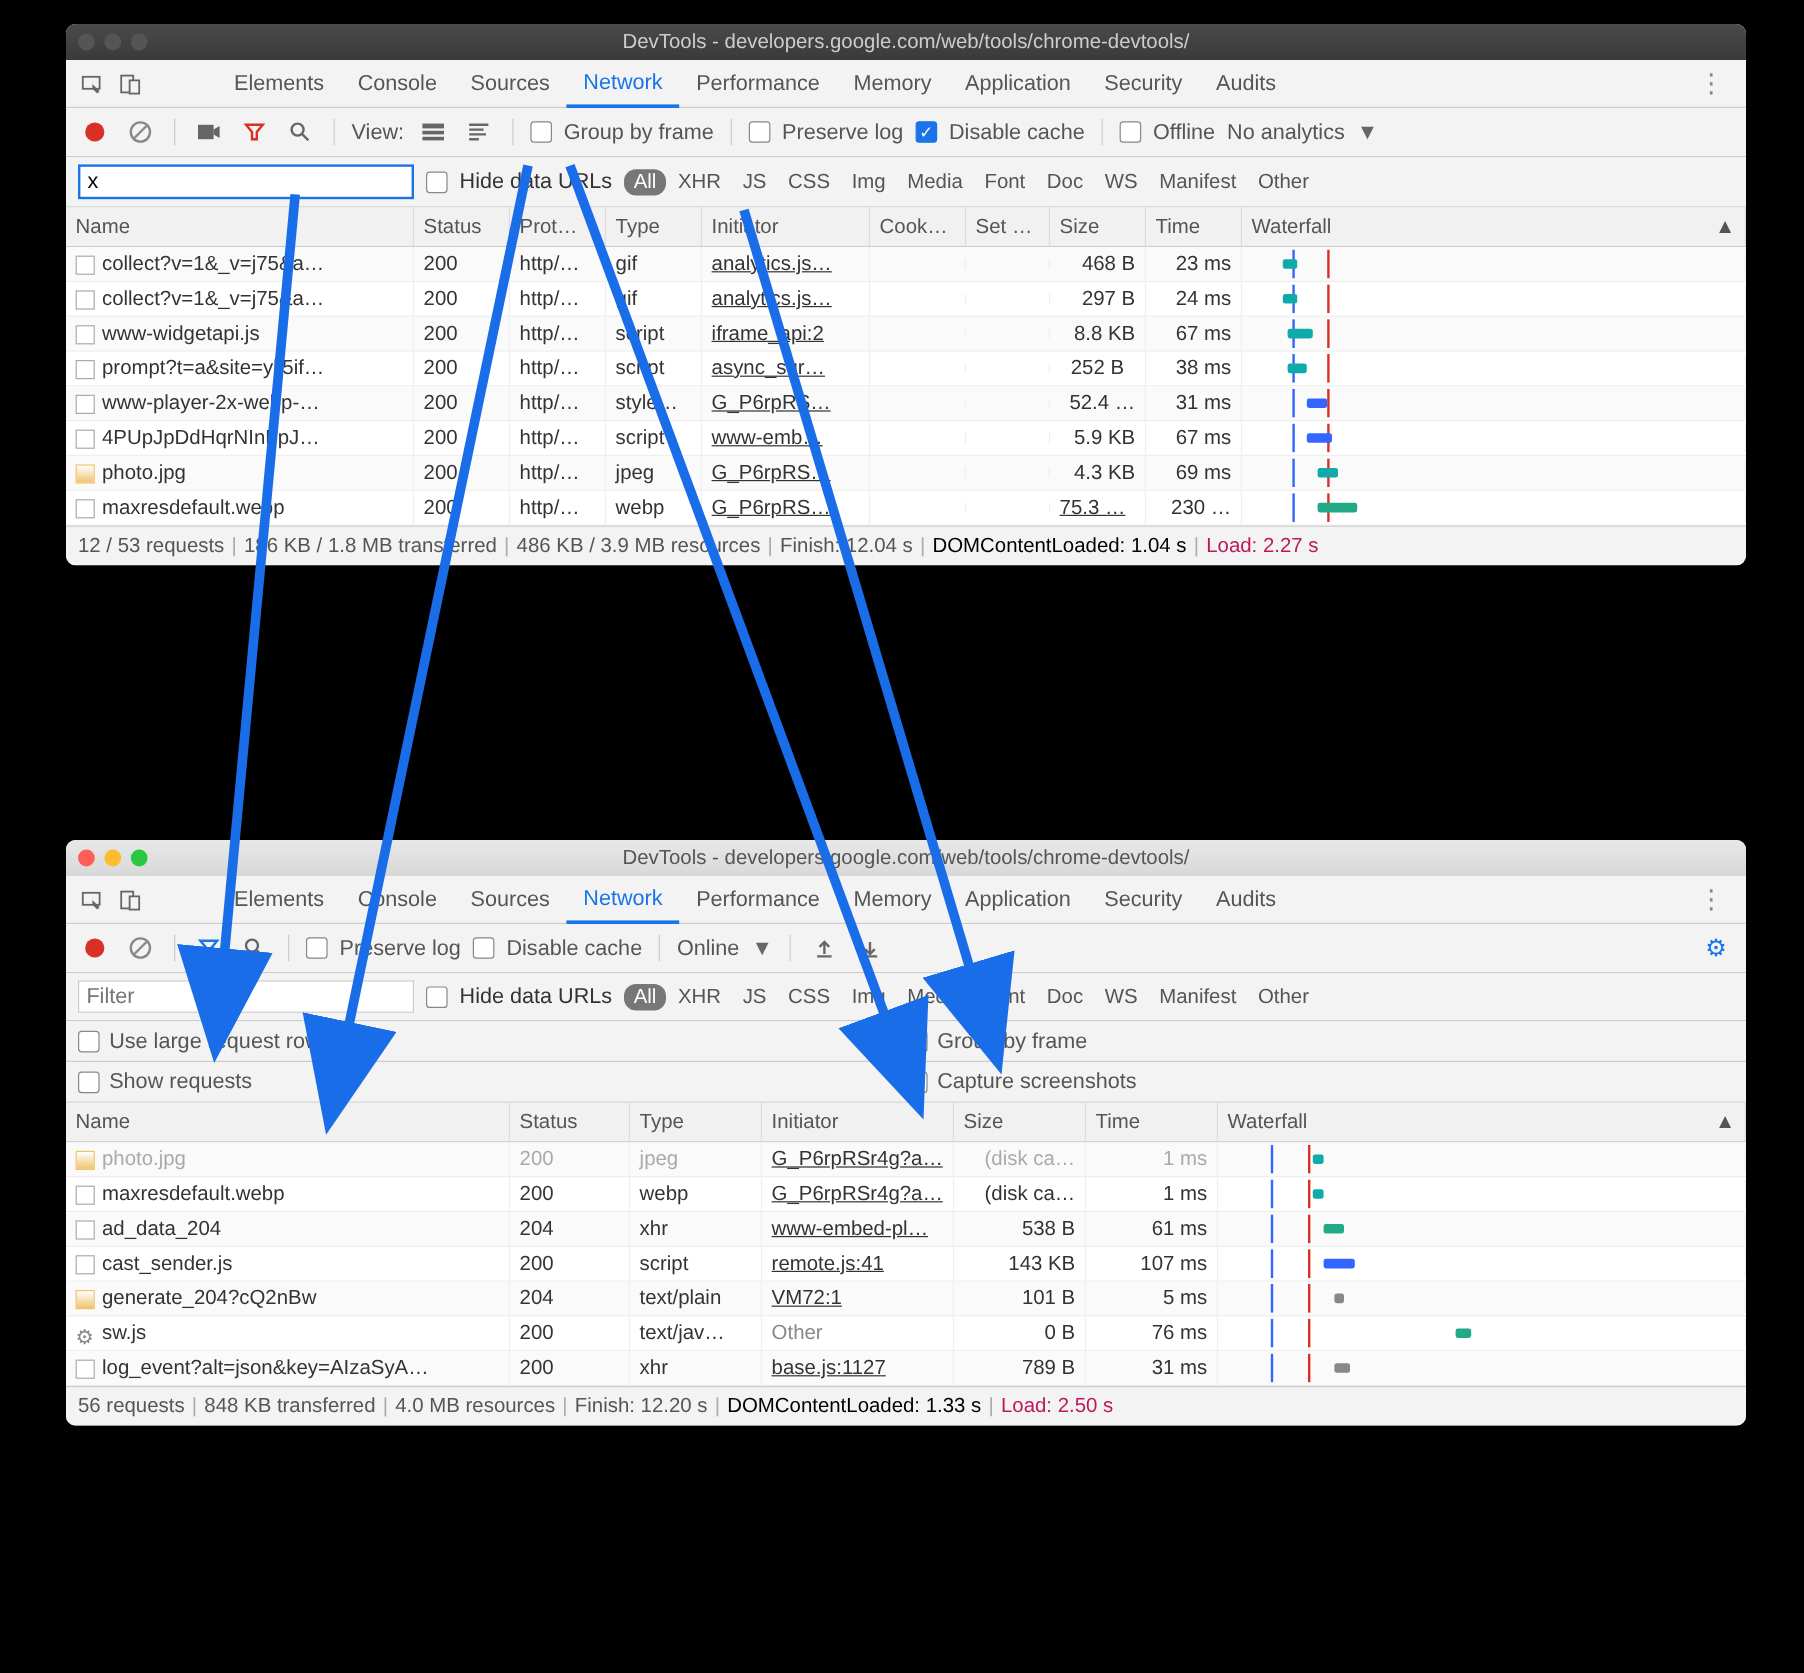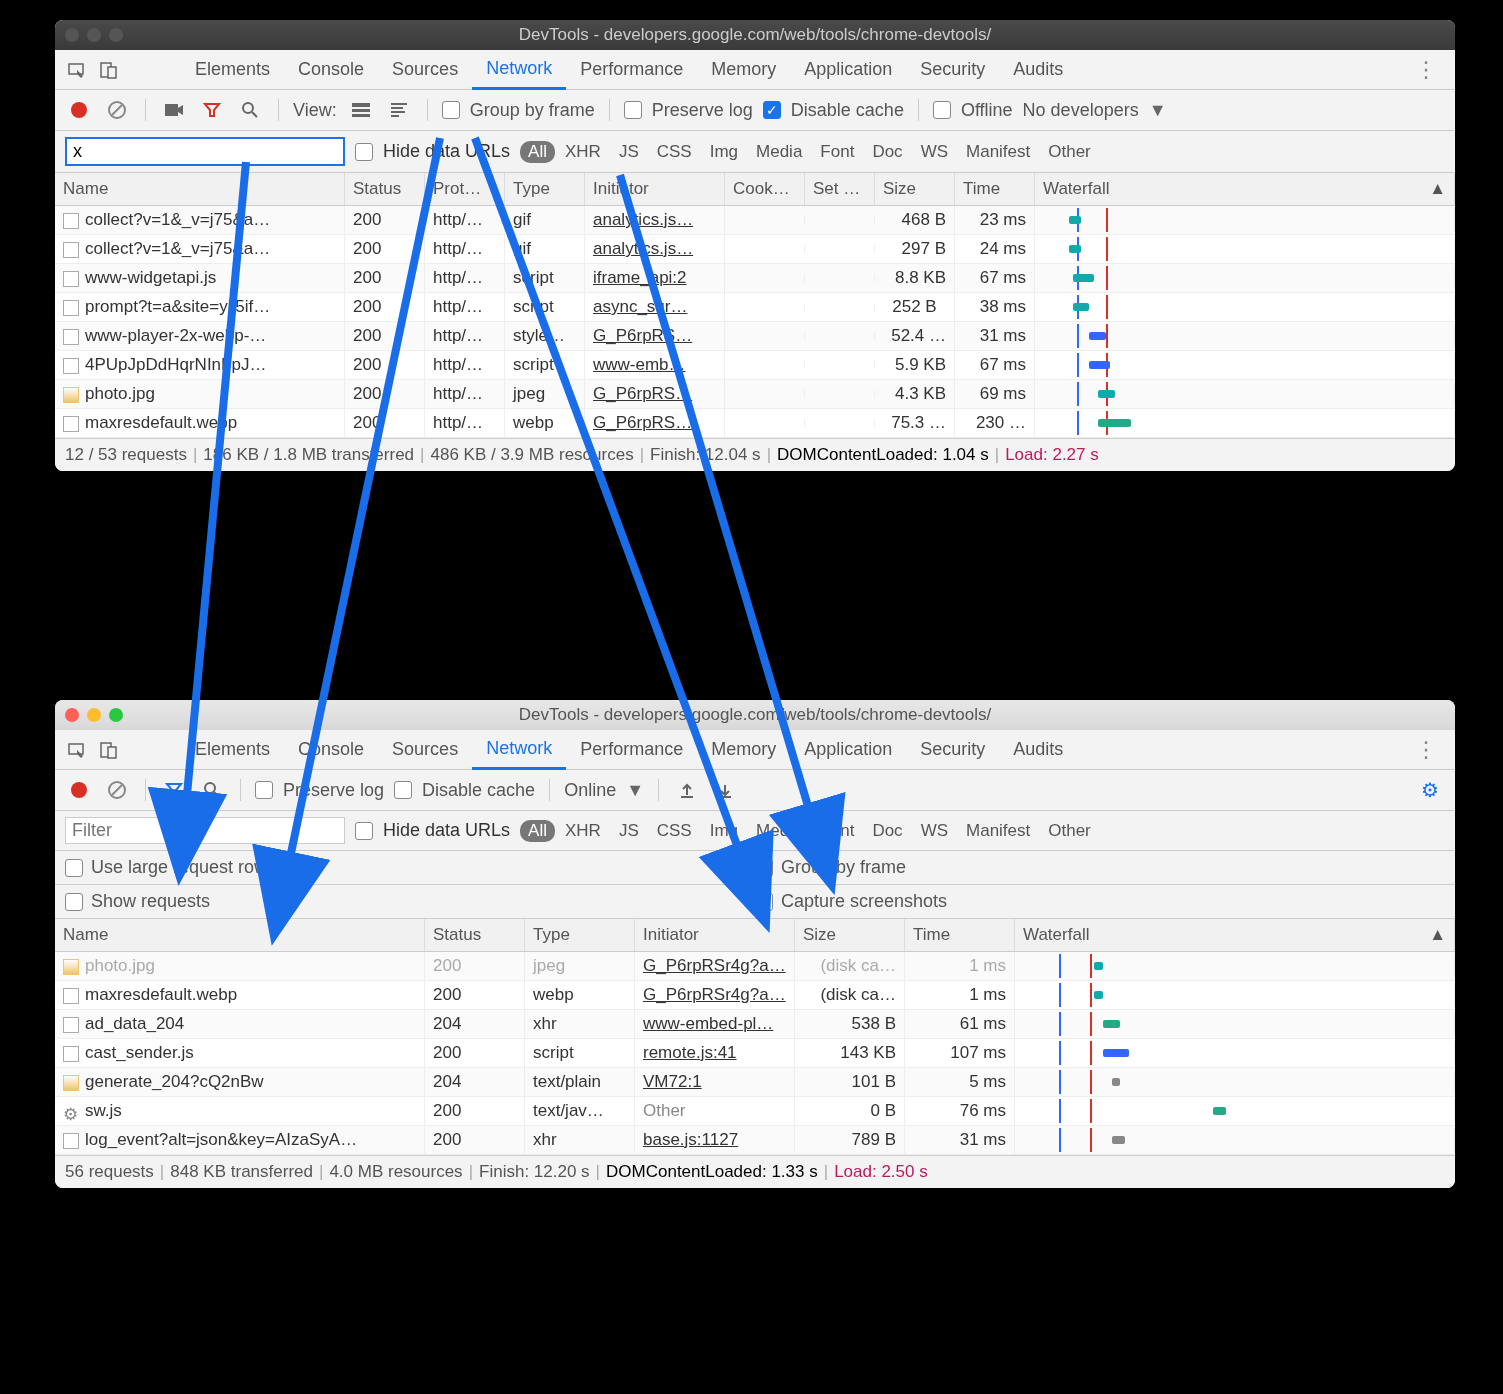--- a/index.html
+++ b/index.html
@@ -247,21 +247,21 @@
     <span class="chk"></span>
     <span>Group by frame</span>
     <span class="sep"></span>
     <span class="chk"></span>
     <span>Preserve log</span>
     <span class="chk on">✓</span>
     <span>Disable cache</span>
     <span class="sep"></span>
     <span class="chk"></span>
     <span>Offline</span>
-    <span>No developers</span>
+    <span>No analytics</span>
     <span style="color:#666">▼</span>
   </div>
 
   <div class="filterbar">
     <input class="filterinput" value="x" style="">
     <span class="chk"></span>
     <span>Hide data URLs</span>
     <span id="w1types" style="display: inline-flex; gap: 2px;">
         <span class="pill active">All</span>
         <span class="pill">XHR</span>
@@ -404,21 +404,21 @@
           </div>
         </div>
         <div class="row">
           <div style="width: 290px;"><span class="fileico"></span><span>maxresdefault.webp</span></div>
           <div style="width: 80px;">200</div>
           <div style="width: 80px;">http/…</div>
           <div style="width: 80px;">webp</div>
           <div style="width: 140px;"><span class="link">G_P6rpRS…</span></div>
           <div style="width: 80px;"></div>
           <div style="width: 70px;"></div>
-          <div style="width: 80px; text-align: right;">75.3 …</div>
+          <div style="width: 80px; text-align: left; text-decoration: underline;">75.3 …</div>
           <div style="width: 80px; text-align: right;">230 …</div>
           <div class="wfcell" style="width: 300px; flex: 1 1 0%;">
             <div class="vline" style="left:10%;background:#36f"></div>
             <div class="vline" style="left:17%;background:#d93025"></div>
             <div class="bar" style="left:15%;width:8%;background:#2a8"></div>
           </div>
         </div>
       </div>
   </div>
 

